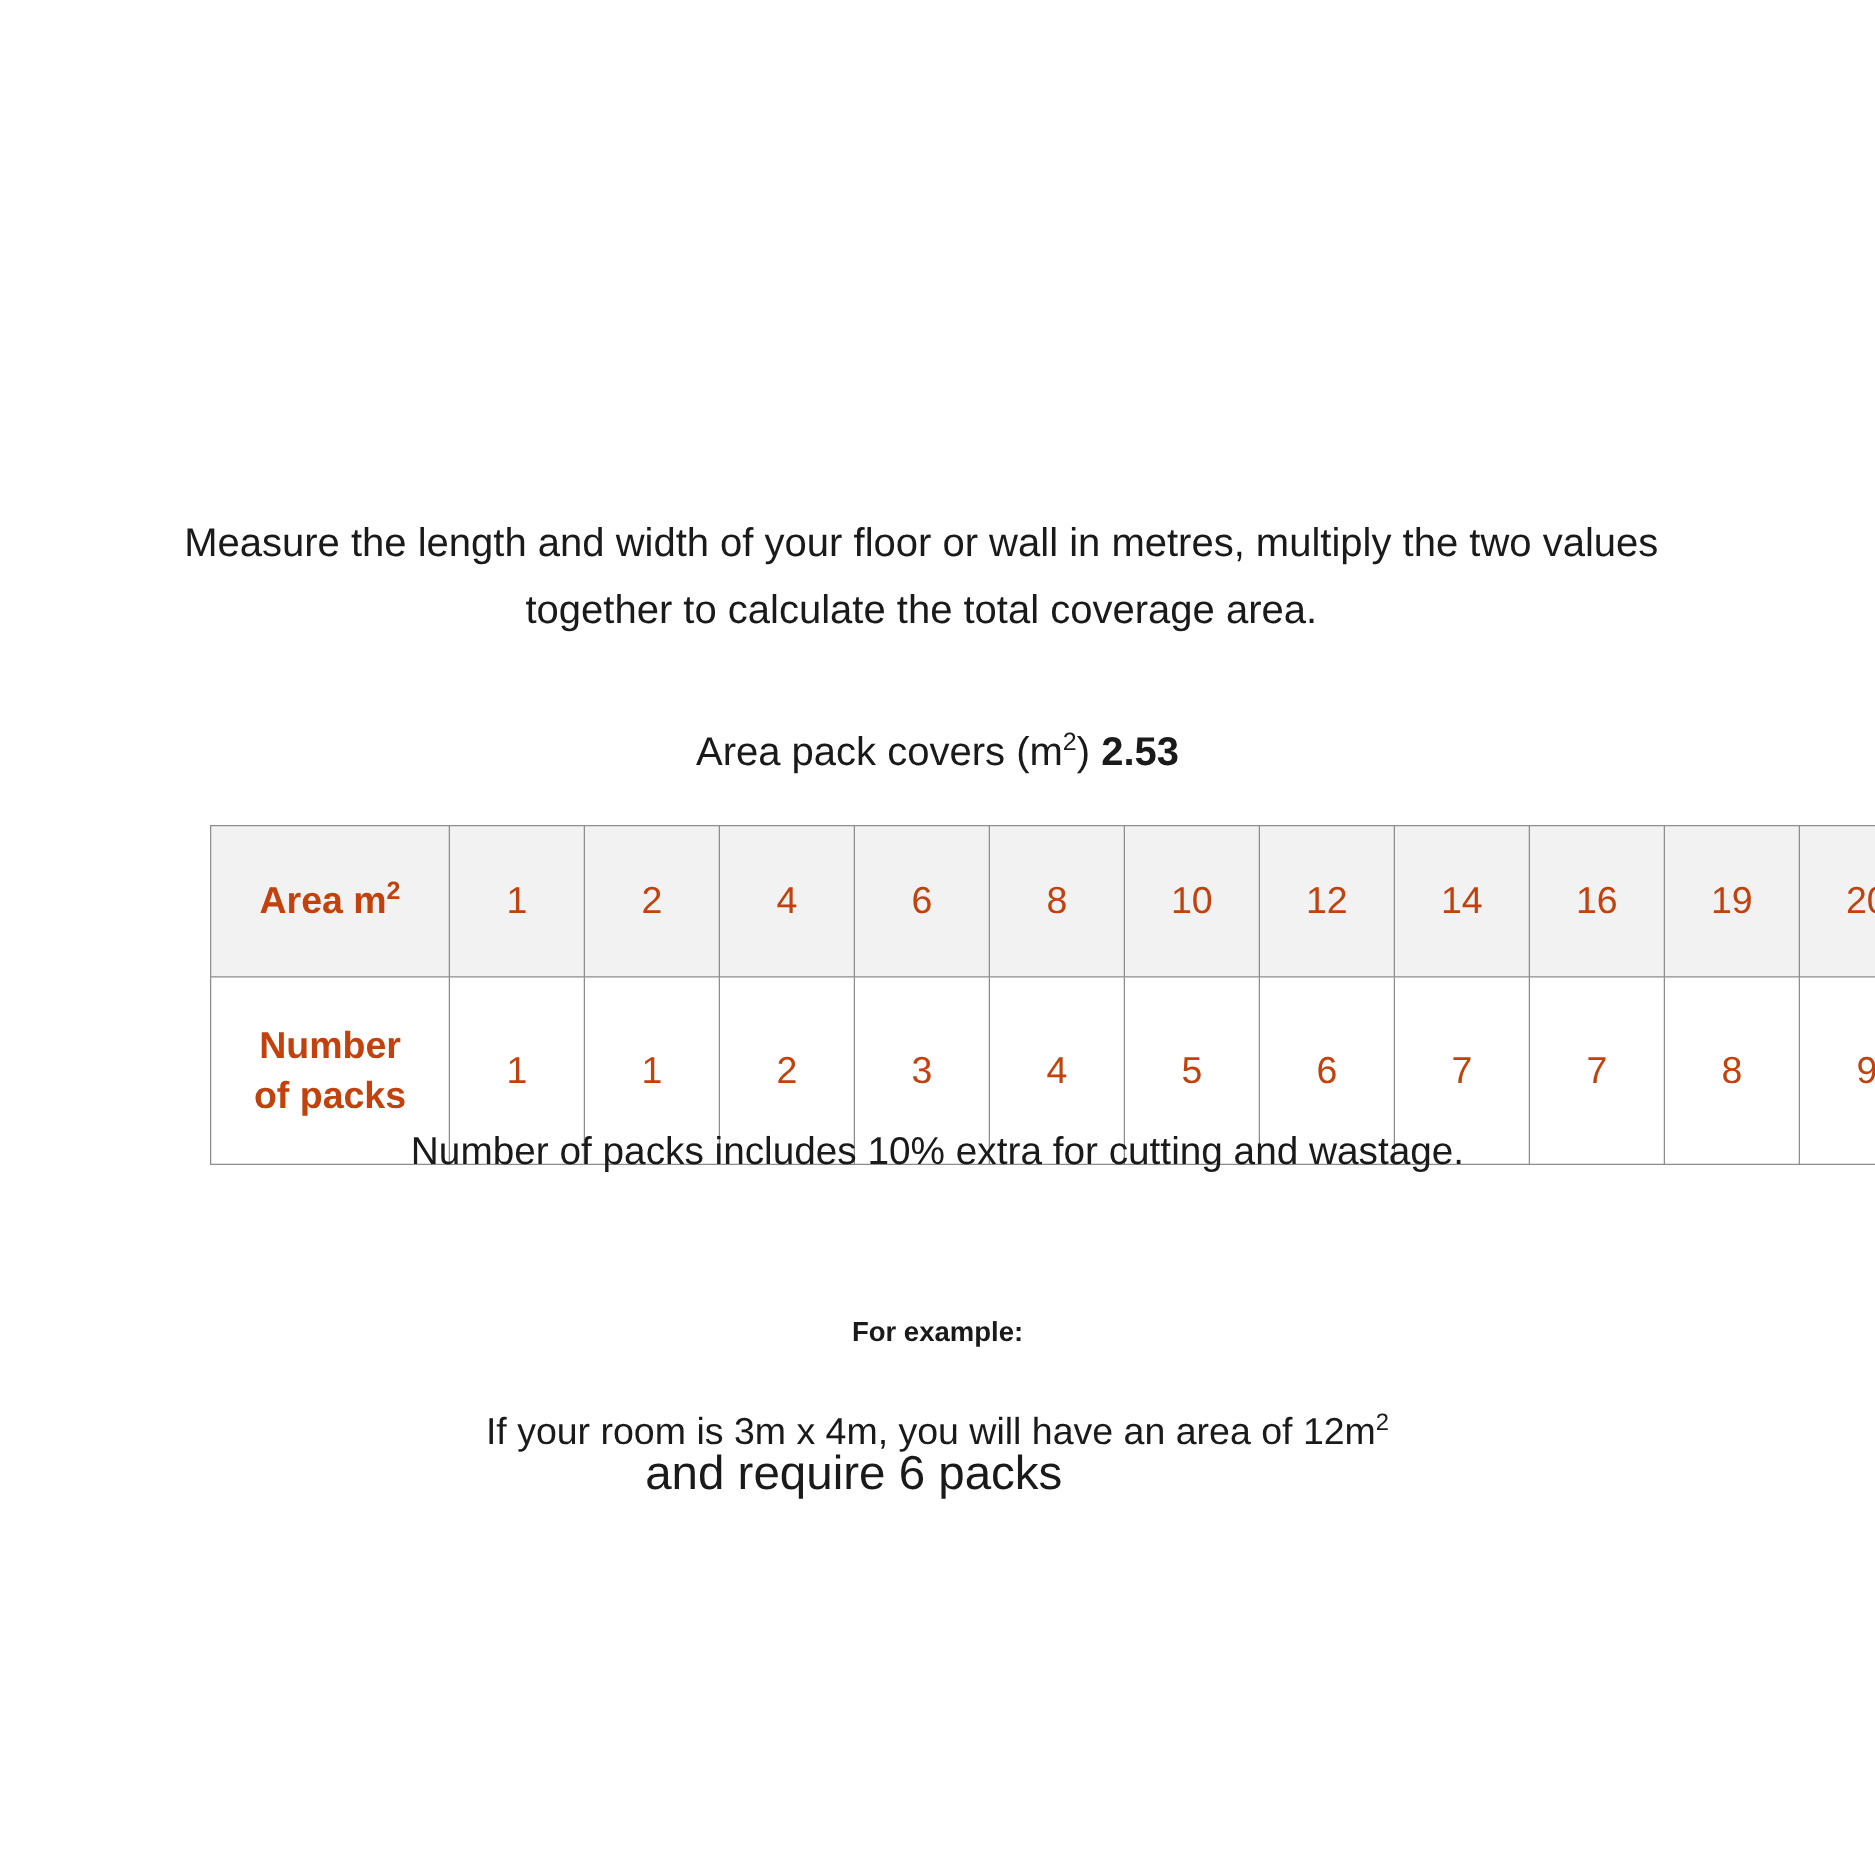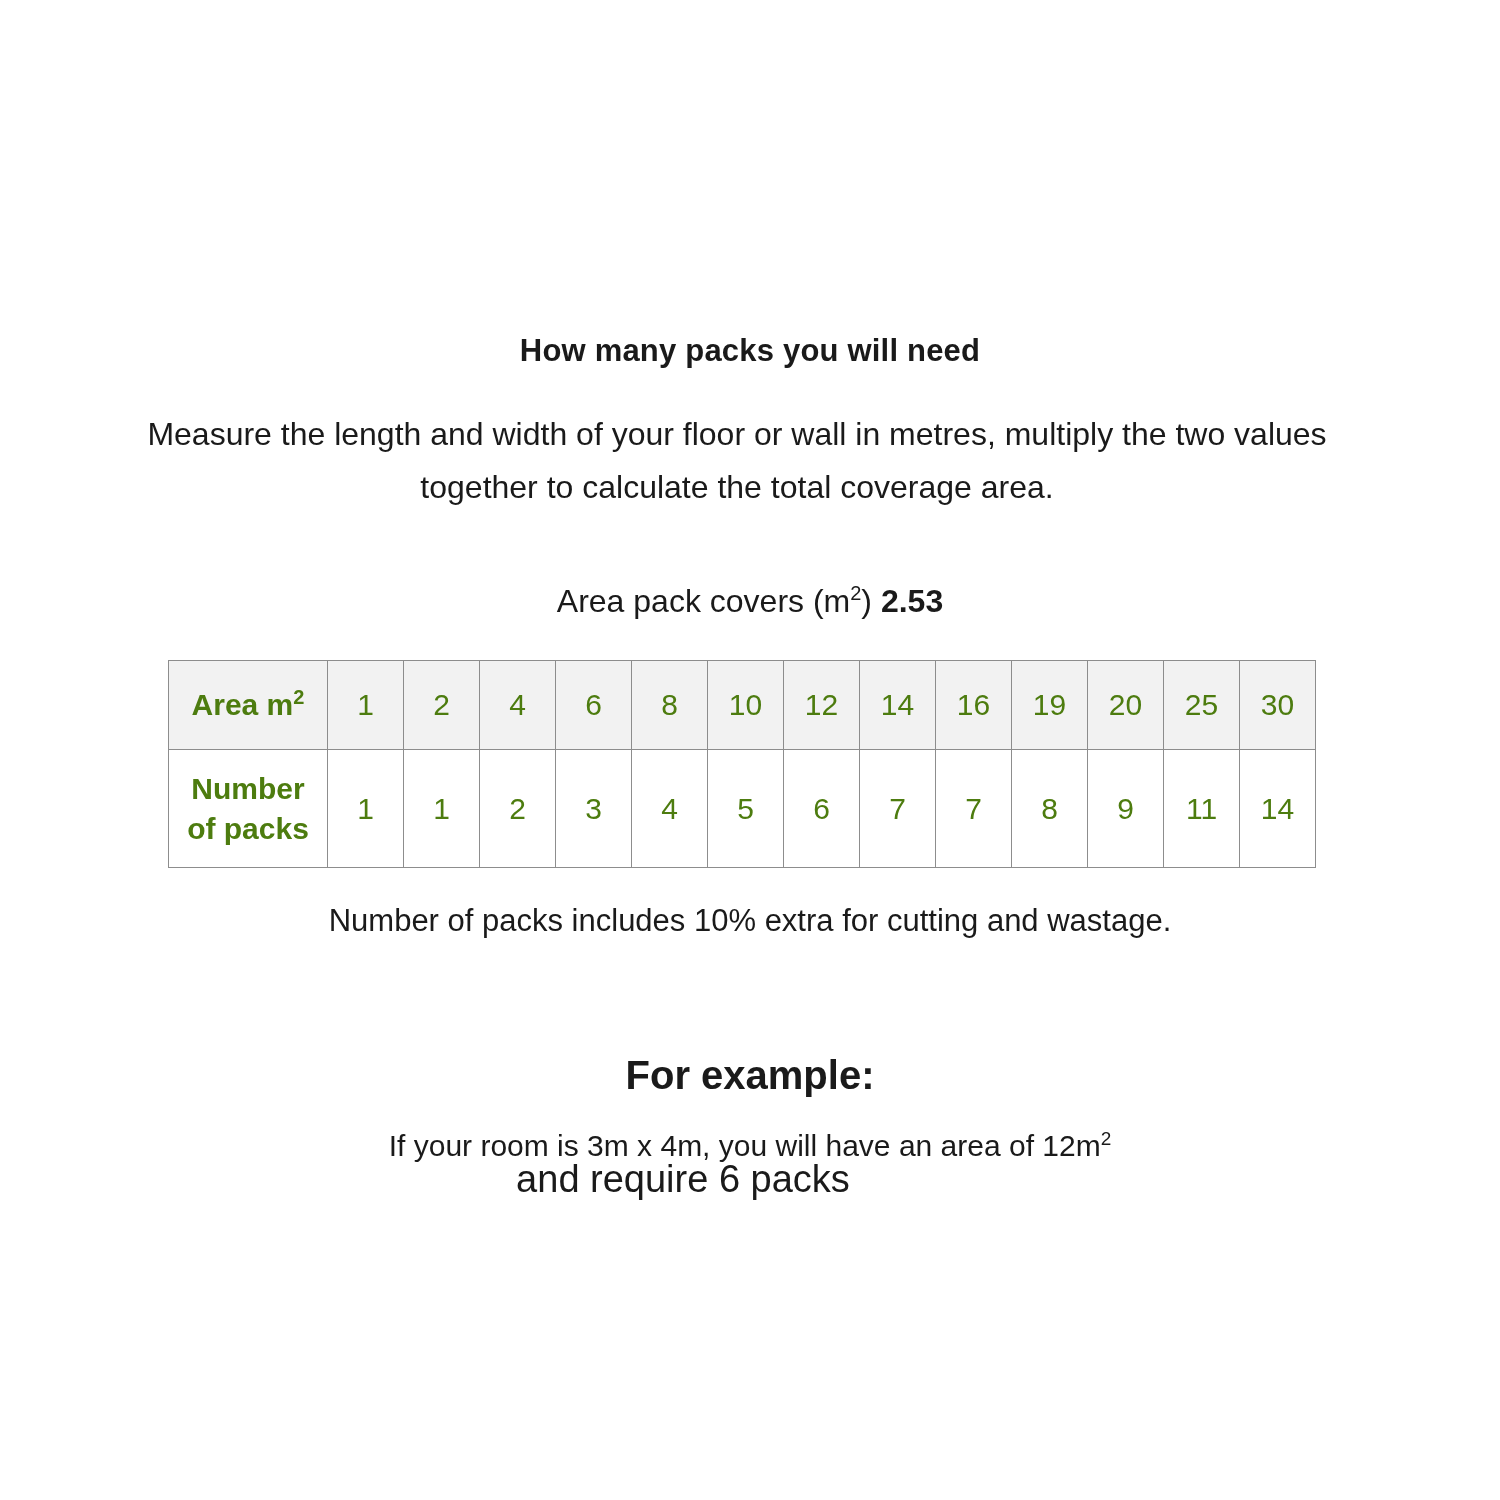--- a/index.html
+++ b/index.html
@@ -65,22 +65,22 @@
   }
   table.packs {
     border-collapse: collapse;
     width: 1140px;
     table-layout: fixed;
   }
   table.packs td {
     border: 1px solid #8d8d8d;
     text-align: center;
     font-size: 30px;
-    color: #4d7c0f;
-    padding: 0;
+    color: #c2410c;
+    padding: 16px;
   }
   table.packs tr.row-area td {
     height: 88px;
     background: #f2f2f2;
   }
   table.packs tr.row-packs td {
     height: 117px;
     background: #ffffff;
   }
   td.label-cell {
@@ -108,21 +108,21 @@
     width: 1500px;
     text-align: center;
     font-size: 31px;
   }
   .example-title {
     position: absolute;
     top: 1053px;
     left: 0;
     width: 1500px;
     text-align: center;
-    font-size: 40px;
+    font-size: 22px;
     font-weight: bold;
   }
   .example-line1 {
     position: absolute;
     top: 1107px;
     left: 0;
     width: 1500px;
     text-align: center;
     font-size: 30px;
     margin-top: 22px;
@@ -139,21 +139,20 @@
     width: 1366px;
     text-align: center;
     font-size: 38px;
   }
 </style>
 </head>
 <body>
 
 <div class="page">
 
-  <div class="title">How many packs you will need</div>
 
   <div class="intro">Measure the length and width of your floor or wall in metres, multiply the two values together to calculate the total coverage area.</div>
 
   <div class="coverage">
     <span>Area pack covers (m</span><span class="sup">2</span><span>)</span>
     <span class="value">2.53</span>
   </div>
 
   <div class="table-wrap">
     <table class="packs">

